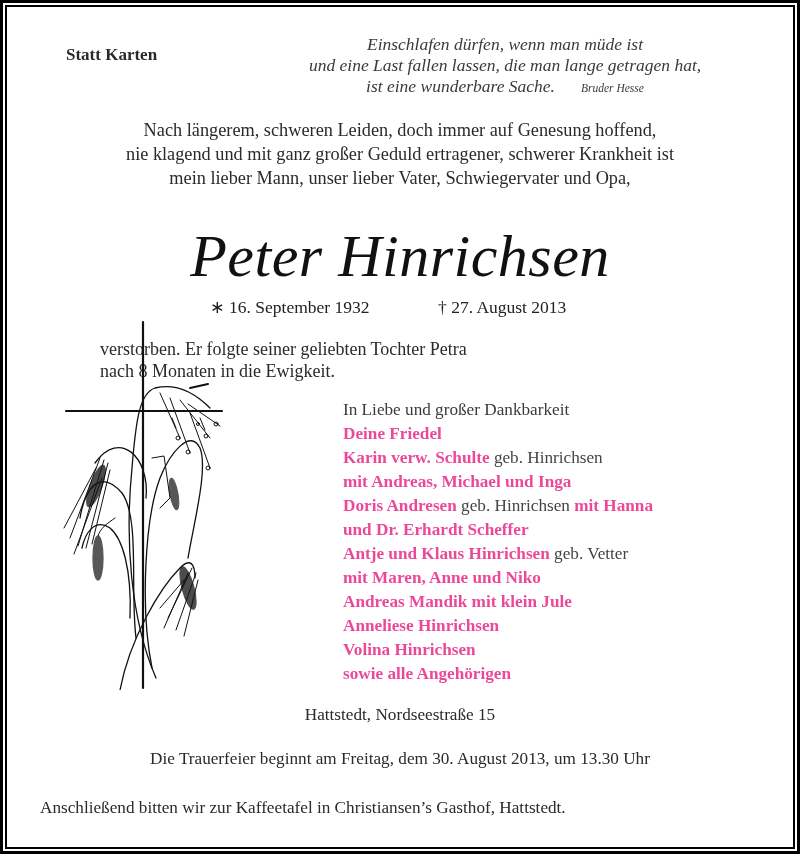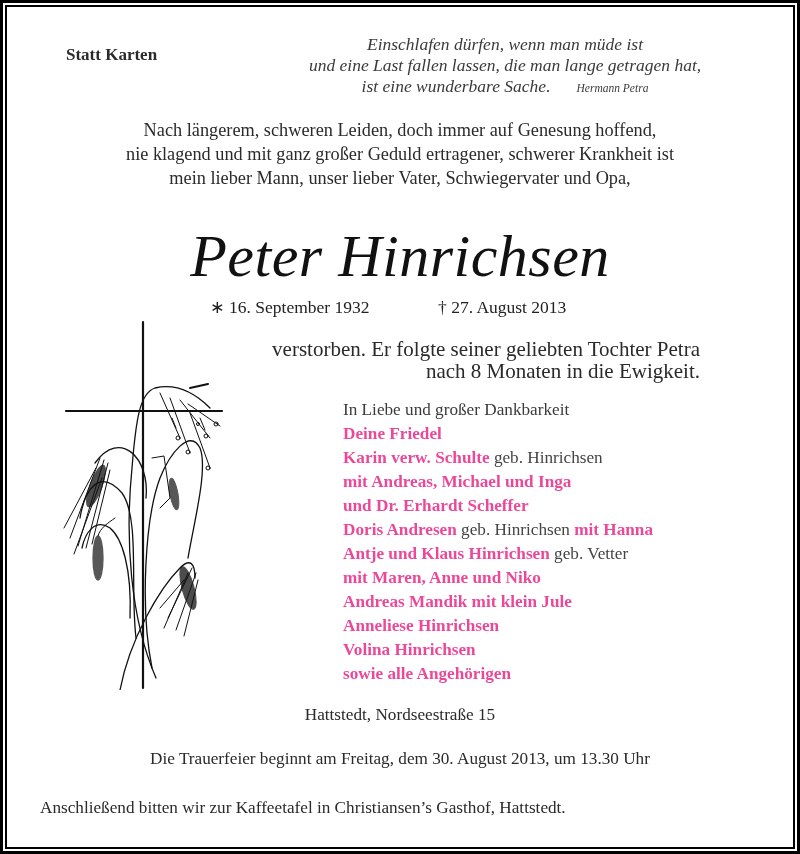--- a/index.html
+++ b/index.html
@@ -8,42 +8,42 @@
   .frame-inner { position:absolute; left:5px; top:5px; width:790px; height:844px; box-sizing:border-box; border:2px solid #000; }
   .abs { position:absolute; }
   .statt { left:66px; top:45px; font-family:"Liberation Serif", serif; font-weight:bold; font-size:17px; color:#2a2a2a; }
   .quote { left:270px; top:34px; width:470px; text-align:center; font-family:"Liberation Serif", serif; font-style:italic; font-size:17.5px; line-height:21px; color:#3a3a3a; }
   .quote .author { font-style:italic; font-size:11.5px; margin-left:26px; color:#3a3a3a; }
   .intro { left:40px; top:118px; width:720px; text-align:center; font-family:"Liberation Serif", serif; font-size:18.3px; line-height:24px; color:#2a2a2a; }
   .name { left:100px; top:218px; width:600px; text-align:center; font-family:"Liberation Serif", serif; font-style:italic; font-size:60px; line-height:76px; color:#111; letter-spacing:0.5px; }
   .dates { left:200px; top:297px; width:420px; font-family:"Liberation Serif", serif; font-size:17.5px; color:#222; }
   .dates .birth { position:absolute; left:10px; top:0; }
   .dates .death { position:absolute; left:238px; top:0; }
-  .passed { left:100px; top:338px; width:600px; text-align:right; font-family:"Liberation Serif", serif; font-size:21px; line-height:22px; color:#2a2a2a; }
+  .passed { left:100px; top:338px; width:600px; text-align:left; font-family:"Liberation Serif", serif; font-size:18px; line-height:22px; color:#2a2a2a; }
   .mourners { left:343px; top:398px; width:420px; font-family:"Liberation Serif", serif; font-size:17.2px; line-height:24px; color:#222; }
   .mourners .lead { color:#3a3a3a; margin-bottom:0; }
   .mourners .row b { font-weight:bold; color:#ec4899;text-align:right; }
   .mourners .row .plain { font-weight:normal; color:#444; }
   .address { left:100px; top:705px; width:600px; text-align:center; font-family:"Liberation Serif", serif; font-size:17.2px; color:#2a2a2a; }
   .service { left:40px; top:748px; width:720px; text-align:center; font-family:"Liberation Serif", serif; font-size:17.2px; line-height:22px; color:#2a2a2a; }
   .coffee { left:40px; top:798px; width:720px; font-family:"Liberation Serif", serif; font-size:17.2px; color:#2a2a2a; }
   .illus { left:60px; top:318px; width:170px; height:372px; }
 </style>
 </head>
 <body>
 
 <div class="frame-outer"></div>
 <div class="frame-inner"></div>
 
 <div class="abs statt">Statt Karten</div>
 
 <div class="abs quote">
   <div>Einschlafen dürfen, wenn man müde ist</div>
   <div>und eine Last fallen lassen, die man lange getragen hat,</div>
-  <div><span>ist eine wunderbare Sache.</span><span class="author">Hermann Petra</span></div>
+  <div><span>ist eine wunderbare Sache.</span><span class="author">Bruder Hesse</span></div>
 </div>
 
 <div class="abs intro">
   <div>Nach längerem, schweren Leiden, doch immer auf Genesung hoffend,</div>
   <div>nie klagend und mit ganz großer Geduld ertragener, schwerer Krankheit ist</div>
   <div>mein lieber Mann, unser lieber Vater, Schwiegervater und Opa,</div>
 </div>
 
 <div class="abs name">Peter Hinrichsen</div>
 
@@ -116,22 +116,22 @@
         <path d="M140 100 L 145 112"></path>
     </g>
   </svg>
 </div>
 
 <div class="abs mourners">
   <div class="lead">In Liebe und großer Dankbarkeit</div>
   <div class="row"><b>Deine Friedel</b></div>
   <div class="row"><b>Karin verw. Schulte</b><span class="plain"> geb. Hinrichsen</span></div>
   <div class="row"><b>mit Andreas, Michael und Inga</b></div>
+  <div class="row"><b>Doris Andresen</b><span class="plain"> geb. Hinrichsen </span><b>mit Hanna</b></div>
   <div class="row"><b>und Dr. Erhardt Scheffer</b></div>
-  <div class="row"><b>Doris Andresen</b><span class="plain"> geb. Hinrichsen </span><b>mit Hanna</b></div>
   <div class="row"><b>Antje und Klaus Hinrichsen</b><span class="plain"> geb. Vetter</span></div>
   <div class="row"><b>mit Maren, Anne und Niko</b></div>
   <div class="row"><b>Andreas Mandik mit klein Jule</b></div>
   <div class="row"><b>Anneliese Hinrichsen</b></div>
   <div class="row"><b>Volina Hinrichsen</b></div>
   <div class="row"><b>sowie alle Angehörigen</b></div>
 </div>
 
 <div class="abs address">Hattstedt, Nordseestraße 15</div>
 

